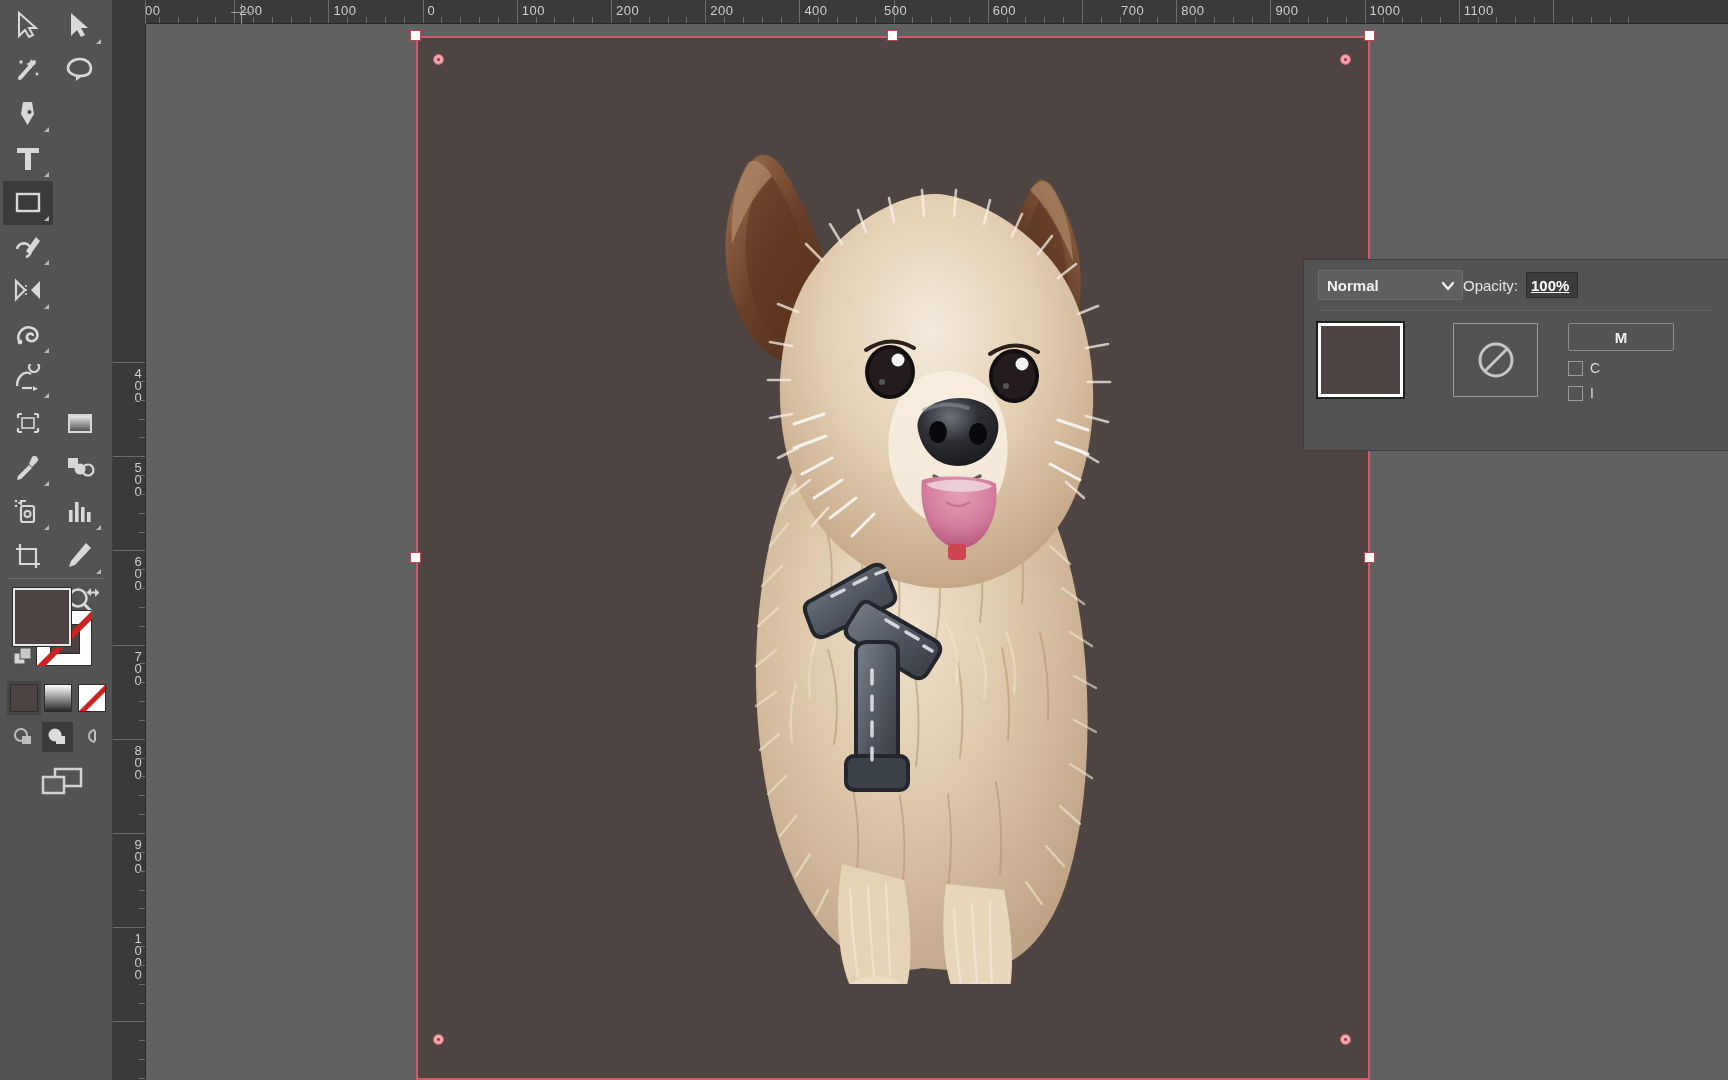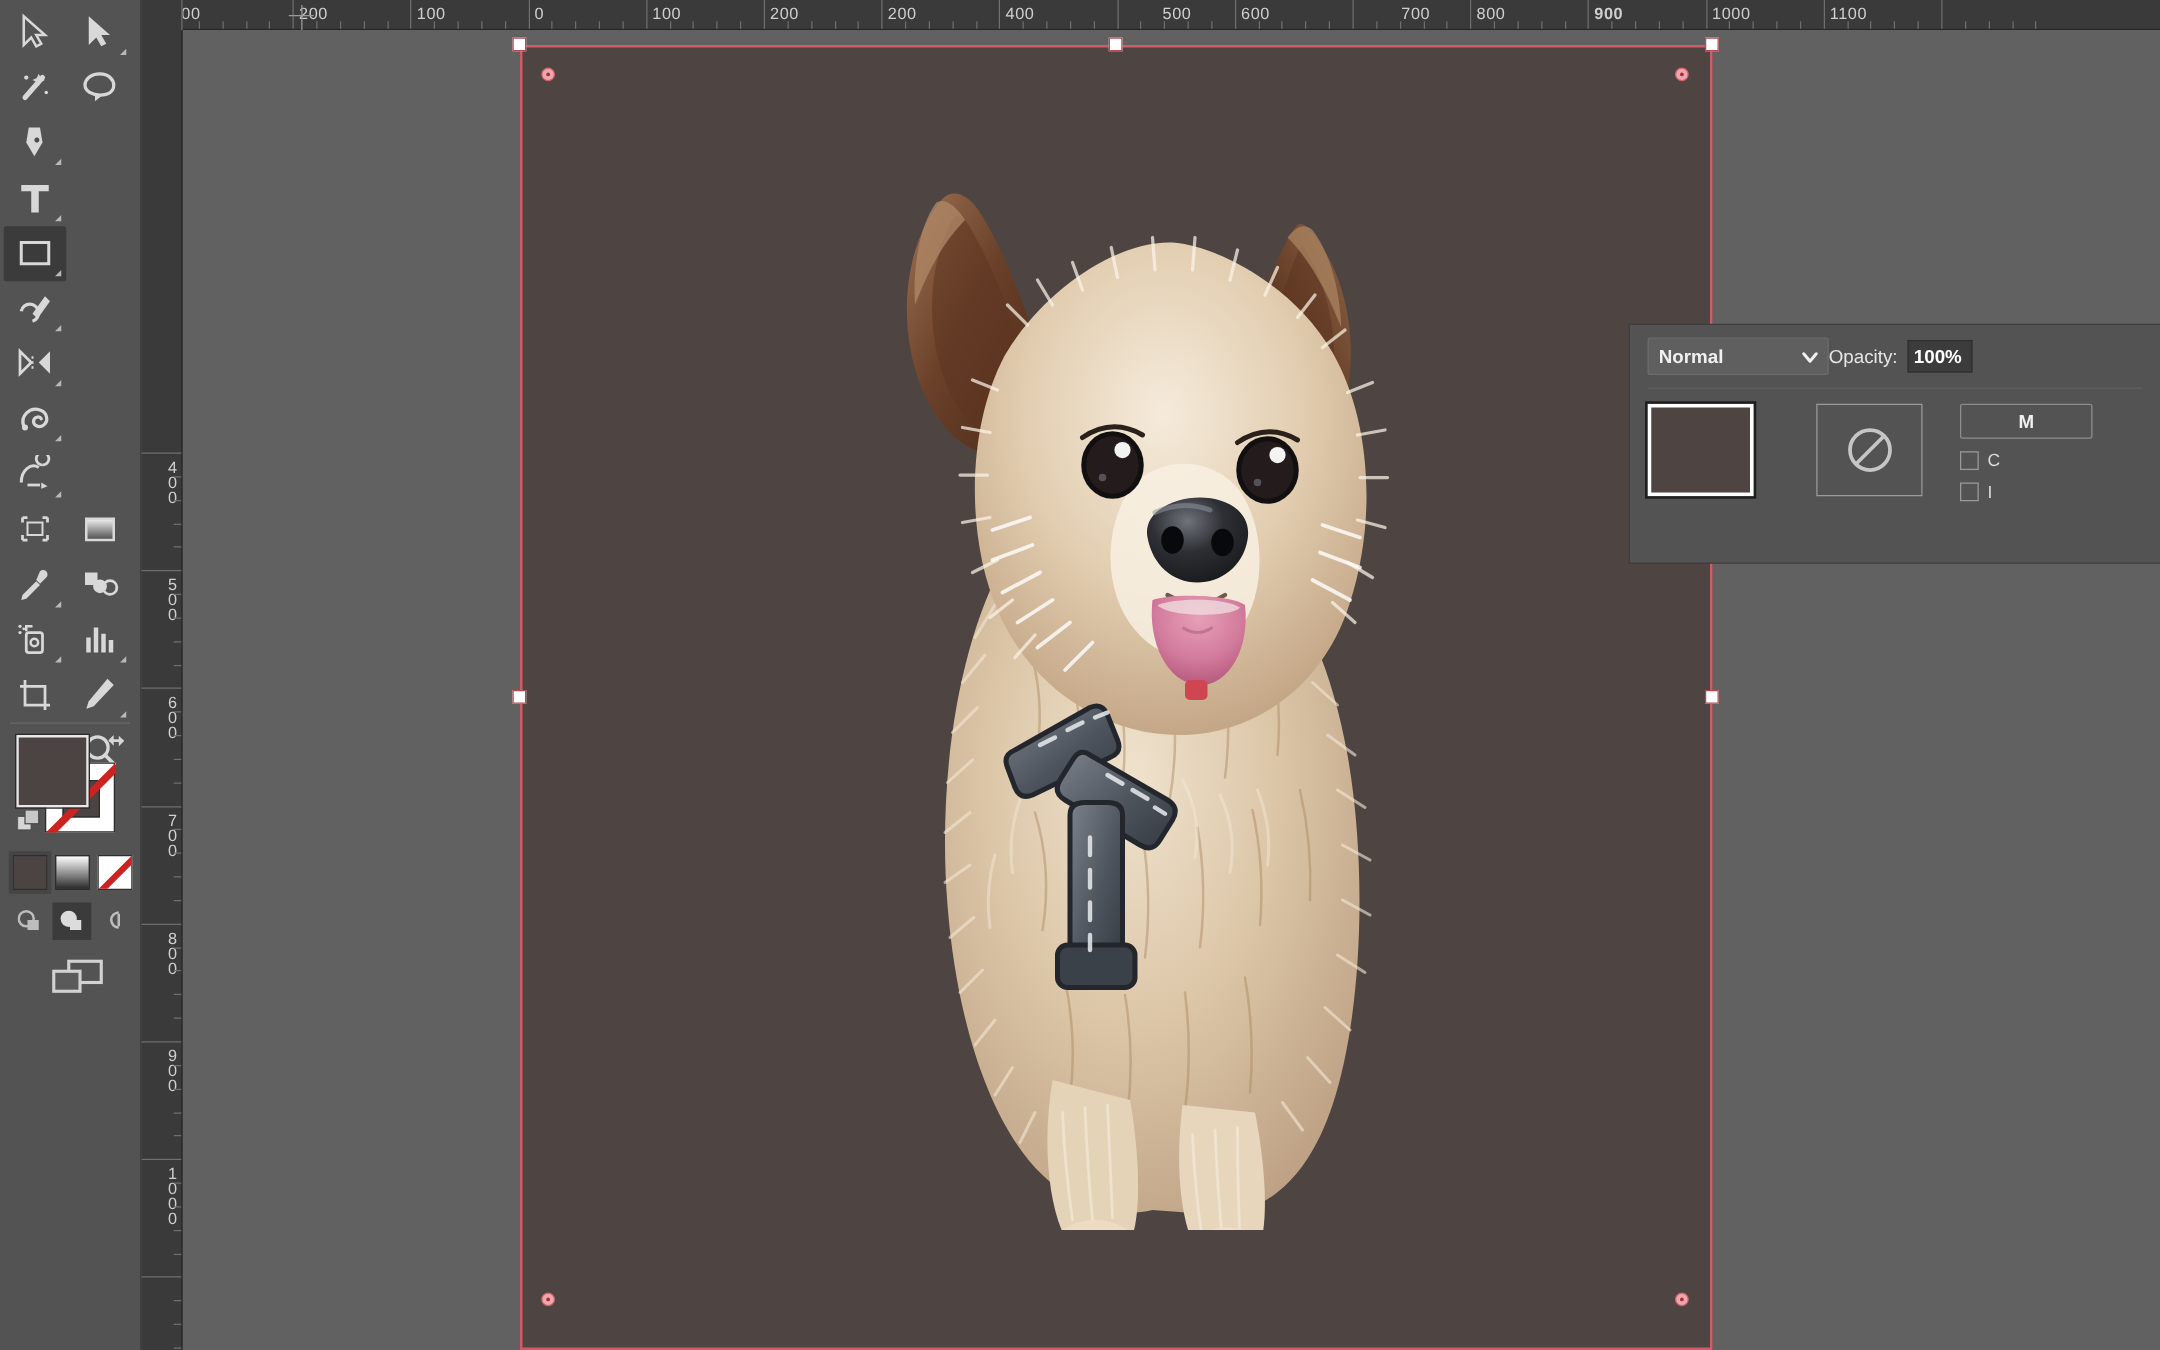--- a/index.html
+++ b/index.html
@@ -162,21 +162,21 @@
     position:relative; width:145px; height:30px; background:#5f5f5f;
     border:1px solid #6d6d6d; border-radius:2px;
     display:flex; align-items:center; padding:0 8px;
     font-size:15px; color:#f0f0f0; font-weight:bold;
   }
   #blendSelect .chev{ position:absolute; right:7px; top:9px; }
   #opLabel{ font-size:15px; color:#e6e6e6; }
   #opField{
     margin-left:8px; width:52px; height:26px; background:#3c3c3c;
     border:1px solid #2f2f2f; color:#ffffff; font-size:15px; font-weight:bold;
-    display:flex; align-items:center; padding-left:4px; overflow:hidden;
+    display:flex; align-items:center; padding-left:4px; overflow:hidden;text-decoration:underline;
   }
   #panelDivider{ margin:9px 14px 0 14px; height:1px; background:#616161; }
   #thumbRow{ display:flex; align-items:flex-start; padding:12px 0 0 14px; }
   #objThumb{ width:85px; height:74px; background:#4e4543; border:3px solid #ffffff; outline:2px solid #1f1f1f; }
   #maskThumb{ margin-left:50px; width:85px; height:74px; border:1px solid #9a9a9a; display:flex; align-items:center;justify-content:center;}
   #maskCol{ margin-left:30px; }
   #makeBtn{
     width:106px;height:28px;border:1px solid #8d8d8d;border-radius:2px;
     display:flex;align-items:center;justify-content:center;
     color:#f0f0f0;font-size:15px;font-weight:bold; overflow:hidden;
@@ -470,21 +470,21 @@
       <div class="rtick rminor" style="left: 629.88px;"></div>
       <div class="rtick rminor" style="left: 648.72px;"></div>
       <div class="rtick rminor" style="left: 667.56px;"></div>
       <div class="rtick rmajor" style="left: 686.4px;"></div>
       <div class="rlbl" style="left: 691.4px;">400</div>
       <div class="rtick rminor" style="left: 705.24px;"></div>
       <div class="rtick rminor" style="left: 724.08px;"></div>
       <div class="rtick rminor" style="left: 742.92px;"></div>
       <div class="rtick rminor" style="left: 761.76px;"></div>
       <div class="rtick rmajor" style="left: 780.6px;"></div>
-      <div class="rlbl" style="left: 817px;">500</div>
+      <div class="rlbl" style="left: 771px;">500</div>
       <div class="rtick rminor" style="left: 799.44px;"></div>
       <div class="rtick rminor" style="left: 818.28px;"></div>
       <div class="rtick rminor" style="left: 837.12px;"></div>
       <div class="rtick rminor" style="left: 855.96px;"></div>
       <div class="rtick rmajor" style="left: 874.8px;"></div>
       <div class="rlbl" style="left: 879.8px;">600</div>
       <div class="rtick rminor" style="left: 893.64px;"></div>
       <div class="rtick rminor" style="left: 912.48px;"></div>
       <div class="rtick rminor" style="left: 931.32px;"></div>
       <div class="rtick rminor" style="left: 950.16px;"></div>
@@ -494,21 +494,21 @@
       <div class="rtick rminor" style="left: 1006.68px;"></div>
       <div class="rtick rminor" style="left: 1025.52px;"></div>
       <div class="rtick rminor" style="left: 1044.36px;"></div>
       <div class="rtick rmajor" style="left: 1063.2px;"></div>
       <div class="rlbl" style="left: 1068.2px;">800</div>
       <div class="rtick rminor" style="left: 1082.04px;"></div>
       <div class="rtick rminor" style="left: 1100.88px;"></div>
       <div class="rtick rminor" style="left: 1119.72px;"></div>
       <div class="rtick rminor" style="left: 1138.56px;"></div>
       <div class="rtick rmajor" style="left: 1157.4px;"></div>
-      <div class="rlbl" style="left: 1162.4px; font-weight: bold;">900</div>
+      <div class="rlbl" style="left: 1162.4px;">900</div>
       <div class="rtick rminor" style="left: 1176.24px;"></div>
       <div class="rtick rminor" style="left: 1195.08px;"></div>
       <div class="rtick rminor" style="left: 1213.92px;"></div>
       <div class="rtick rminor" style="left: 1232.76px;"></div>
       <div class="rtick rmajor" style="left: 1251.6px;"></div>
       <div class="rlbl" style="left: 1256.6px;">1000</div>
       <div class="rtick rminor" style="left: 1270.44px;"></div>
       <div class="rtick rminor" style="left: 1289.28px;"></div>
       <div class="rtick rminor" style="left: 1308.12px;"></div>
       <div class="rtick rminor" style="left: 1326.96px;"></div>

